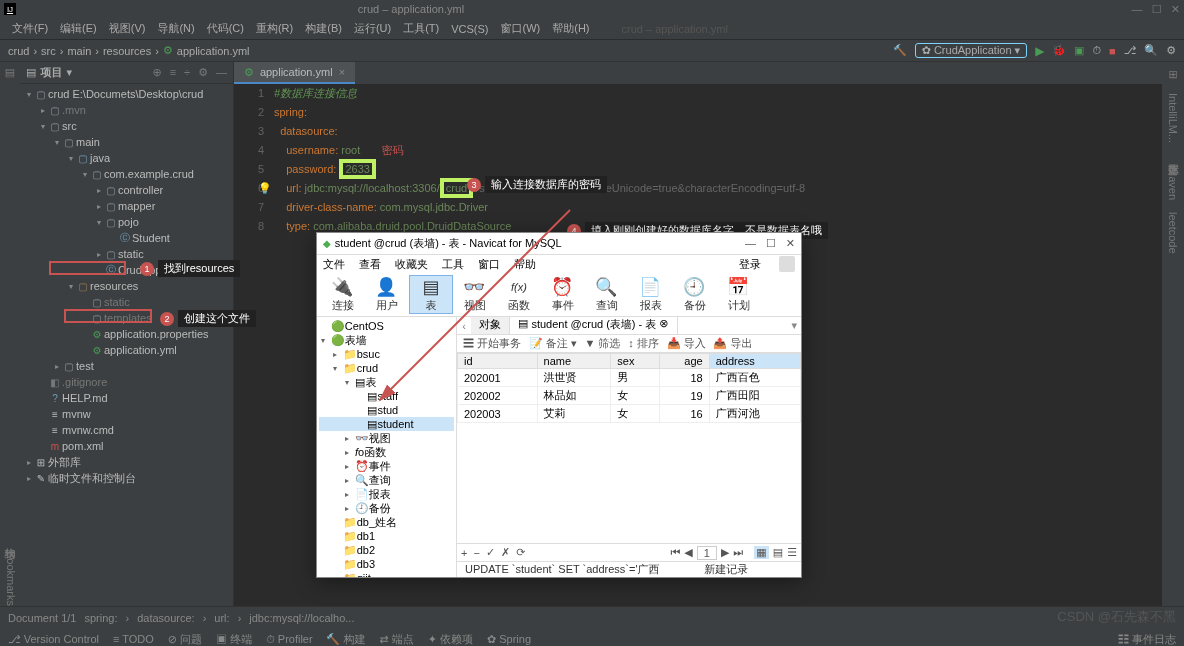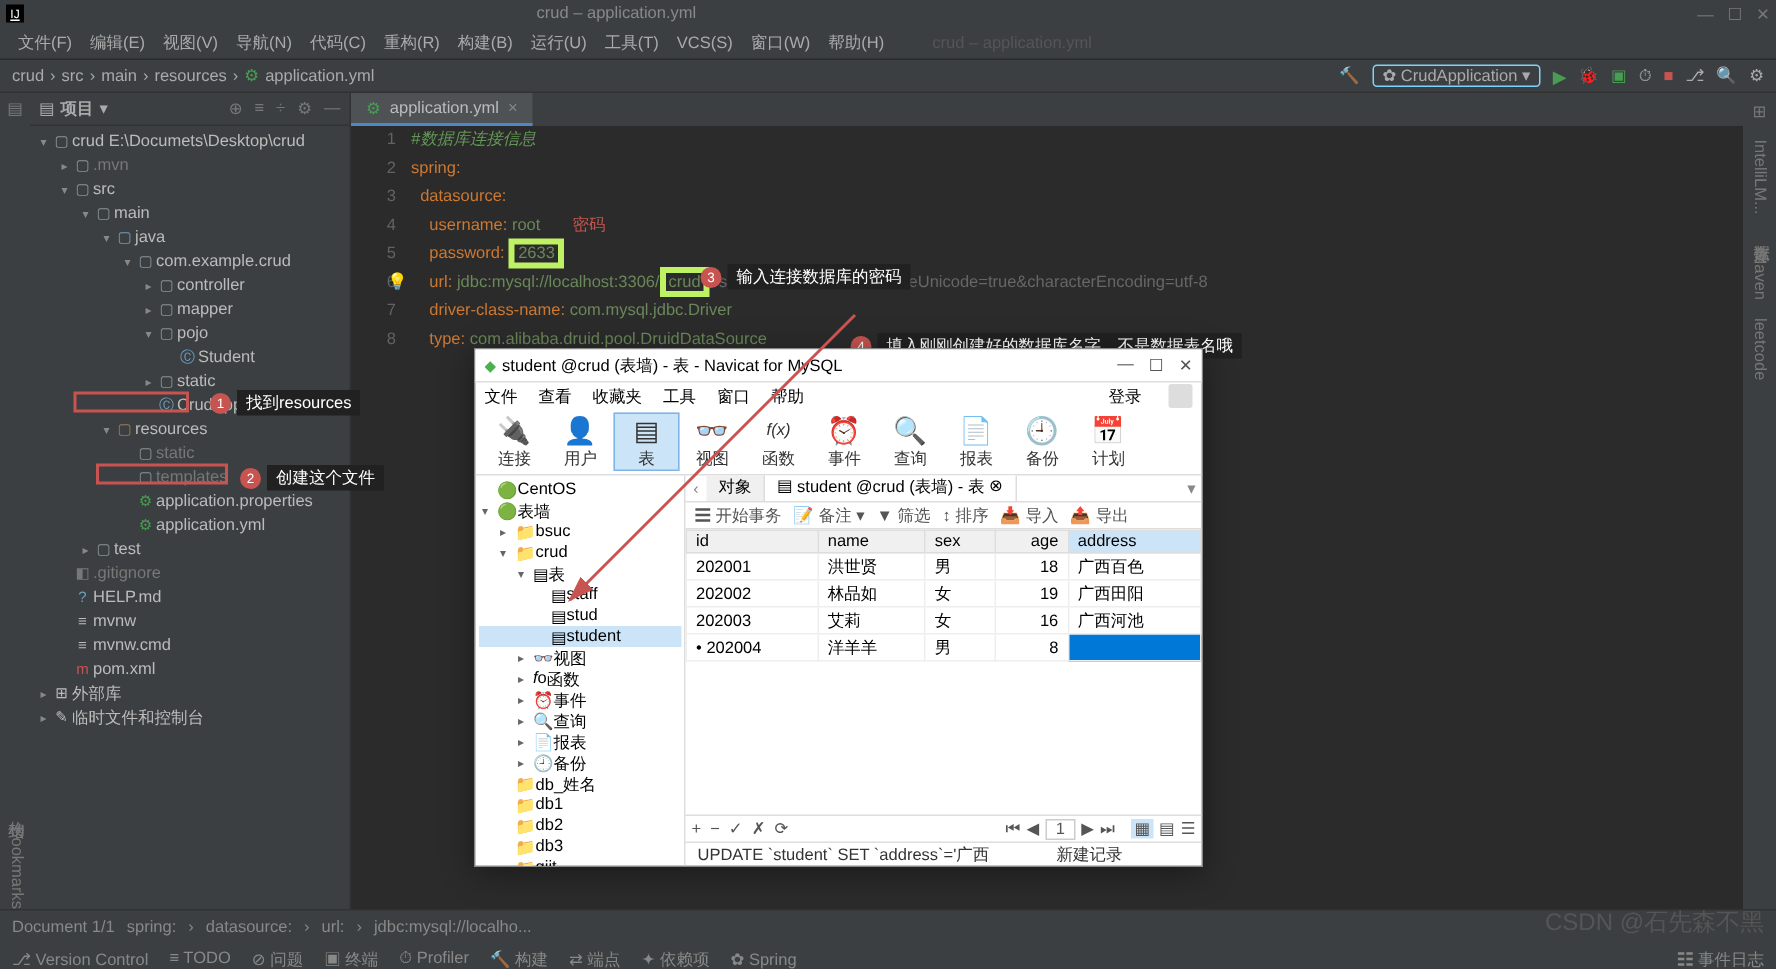--- a/index.html
+++ b/index.html
@@ -89,21 +89,21 @@
 .nav-footer-btns { height: 18px; border-top: 1px solid #ddd; display: flex; align-items: center; padding: 0 4px; gap: 6px; font-size: 11px; color: #555; }
 .nav-footer-btns .r { margin-left: auto; display: flex; gap: 4px; align-items: center; }
 .nav-status { height: 16px; border-top: 1px solid #ddd; display: flex; align-items: center; font-size: 10px; padding: 0 8px; color: #333; }
 .nav-status .mid { margin: 0 auto; }
 
 .right-gutter { width: 22px; background: #3c3f41; color: #777; display: flex; flex-direction: column; align-items: center; padding-top: 6px; gap: 12px; font-size: 9px; }
 .right-gutter .vtext { writing-mode: vertical-rl; }
 
 .status-crumb { height: 22px; background: #3c3f41; border-top: 1px solid #323232; display: flex; align-items: center; padding: 0 8px; color: #888; gap: 8px; font-size: 11px; }
 .bottom-tools { height: 22px; background: #3c3f41; display: flex; align-items: center; padding: 0 8px; color: #888; gap: 14px; font-size: 11px; }
-.watermark { position: absolute; right: 8px; bottom: 20px; color: #555; font-size: 16px; z-index: 20; margin-top: 38px; }
+.watermark { position: absolute; right: 8px; bottom: 20px; color: #555; font-size: 13px; z-index: 20; margin-top: 38px; }
 .red-arrow { position: absolute; z-index: 11; pointer-events: none; }
 .left-vert { position: absolute; left: 2px; bottom: 40px; writing-mode: vertical-rl; color: #777; font-size: 10px; display: flex; gap: 12px; }
 </style>
 </head>
 <body>
 
 <div class="titlebar">
   <span class="logo">IJ</span>
   <span style="margin:0 auto">crud – application.yml</span>
   <span class="win-ctrl">― &nbsp; ☐ &nbsp; ✕</span>
@@ -489,27 +489,20 @@
                 <td style="text-align:right">19</td>
                 <td>广西田阳</td>
               </tr>
           <tr>
                 <td>202003</td>
                 <td>艾莉</td>
                 <td>女</td>
                 <td style="text-align:right">16</td>
                 <td>广西河池</td>
               </tr>
-          <tr class="editing">
-                <td>• <span>202004</span></td>
-                <td>洋羊羊</td>
-                <td>男</td>
-                <td style="text-align:right">8</td>
-                <td class="editcell"></td>
-              </tr>
         </tbody>
           </table>
       </div>
       <div class="nav-footer-btns">
         <span>+</span>
         <span>−</span>
         <span>✓</span>
         <span>✗</span>
         <span>⟳</span>
         <span class="r">

